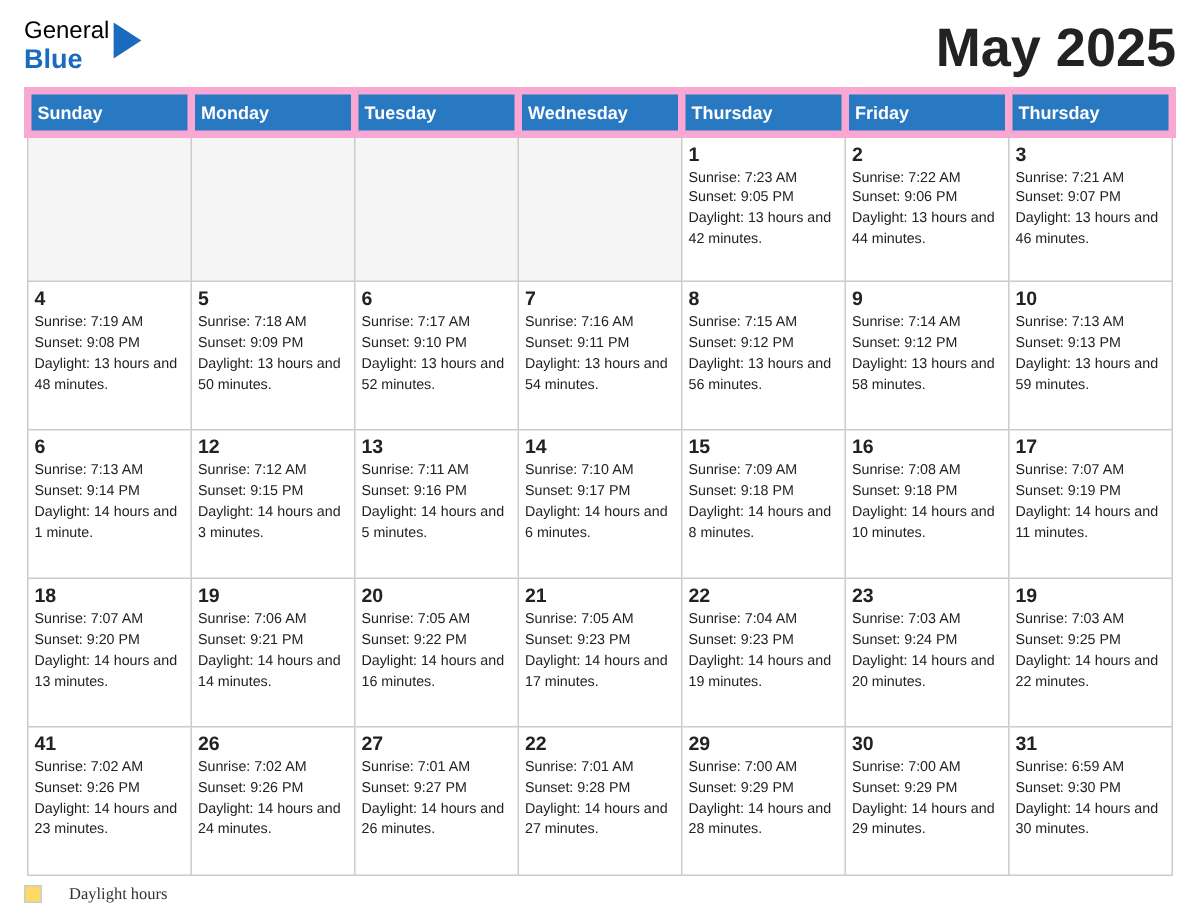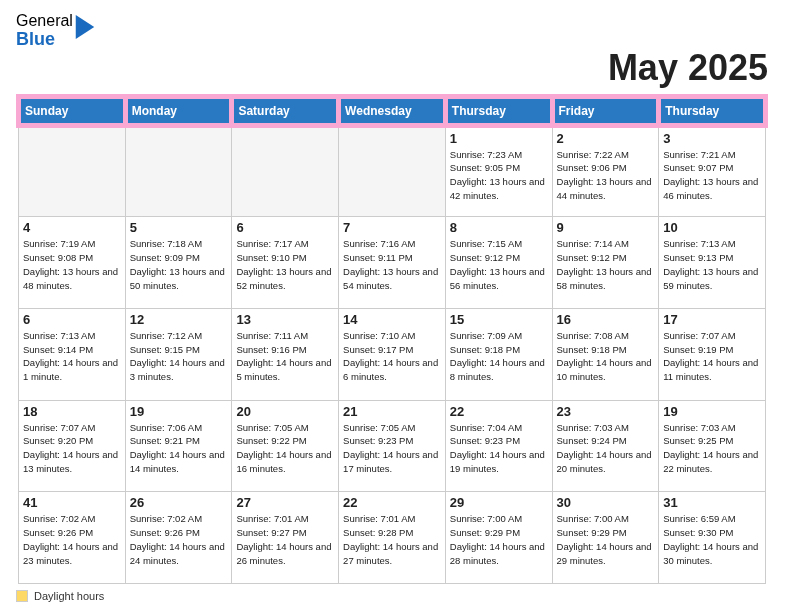--- a/index.html
+++ b/index.html
@@ -6,21 +6,21 @@
     body {
       width: 792px;
       height: 612px;
       font-family: Arial, sans-serif;
       background: #fff;
       overflow: hidden;
     }
     .page {
       width: 792px;
       height: 612px;
-      padding: 12px 24px 10px 16px;
+      padding: 12px 8px 10px 16px;
       display: flex;
       flex-direction: column;
     }
     .header {
       display: flex;
       align-items: flex-start;
       justify-content: space-between;
       margin-bottom: 6px;
     }
     .logo {
@@ -45,21 +45,20 @@
       top: -4px;
     }
     .title-block {
       text-align: right;
     }
     .month-title {
       font-size: 36px;
       font-weight: bold;
       color: #222;
       line-height: 1.1;
-      margin-top: 36px;
     }
     .subtitle {
       font-size: 15px;
       color: #333;
       margin-top: 2px;
     }
     .calendar-table {
       width: 100%;
       border-collapse: collapse;
       flex: 1;
@@ -97,21 +96,22 @@
       font-size: 9.5px;
       line-height: 1.45;
       color: #222;
     }
     .footer {
       margin-top: 6px;
       font-size: 11px;
       color: #333;
       display: flex;
       align-items: center;
-      gap: 6px;
+      gap: 18px;
+      font-family: Liberation Serif, serif;
     }
     .footer-dot {
       width: 12px;
       height: 12px;
       background: #ffd966;
       border: 1px solid #ccc;
       display: inline-block;
     }
   </style>
 </head>
@@ -131,21 +131,21 @@
     <div class="title-block">
       <div class="month-title">May 2025</div>
     </div>
   </div>
 
   <table class="calendar-table">
     <thead>
       <tr>
       <th>Sunday</th>
           <th>Monday</th>
-          <th>Saturday</th>
+          <th>Tuesday</th>
           <th>Wednesday</th>
           <th>Thursday</th>
           <th>Friday</th>
           <th>Thursday</th>
         </tr>
     </thead>
     <tbody id="calendar-body">
     <tr>
           <td class="empty"></td>
           <td class="empty"></td>

